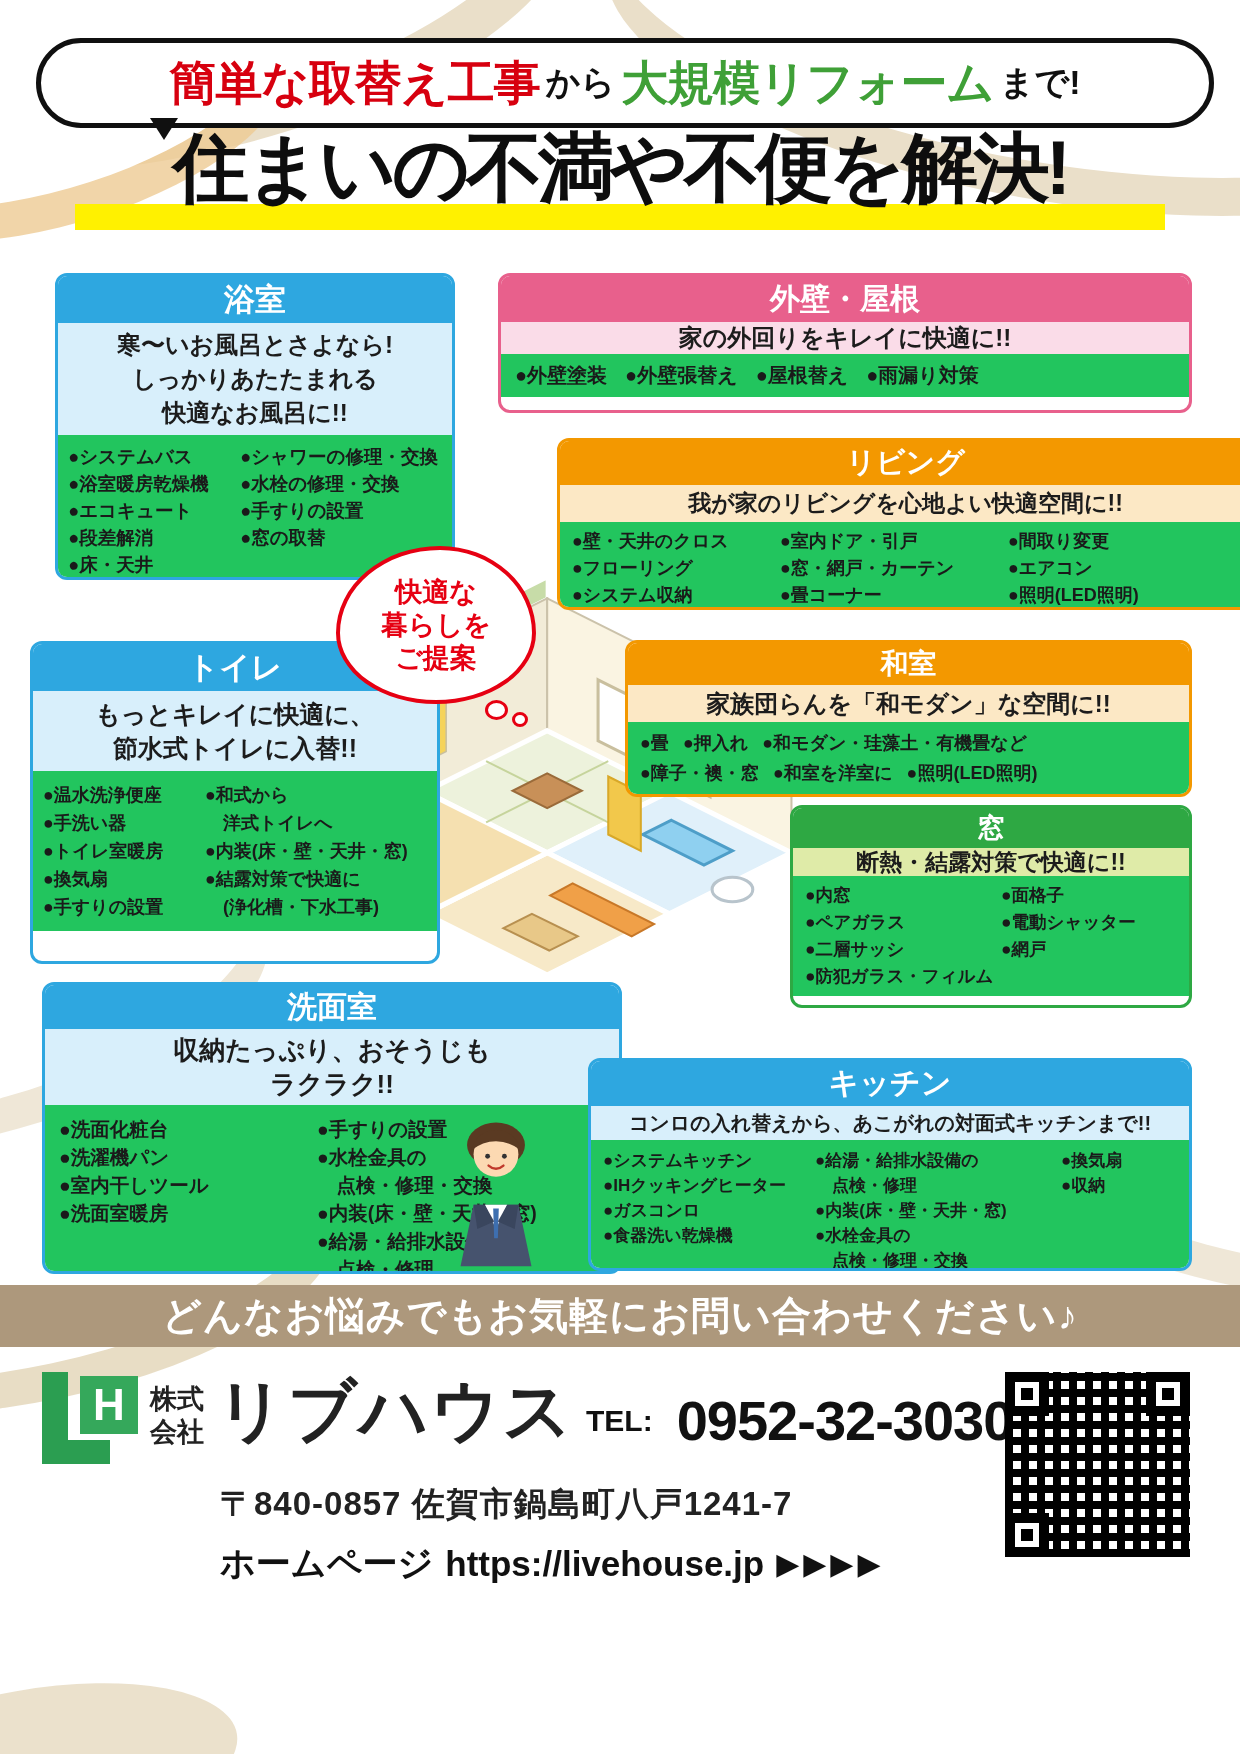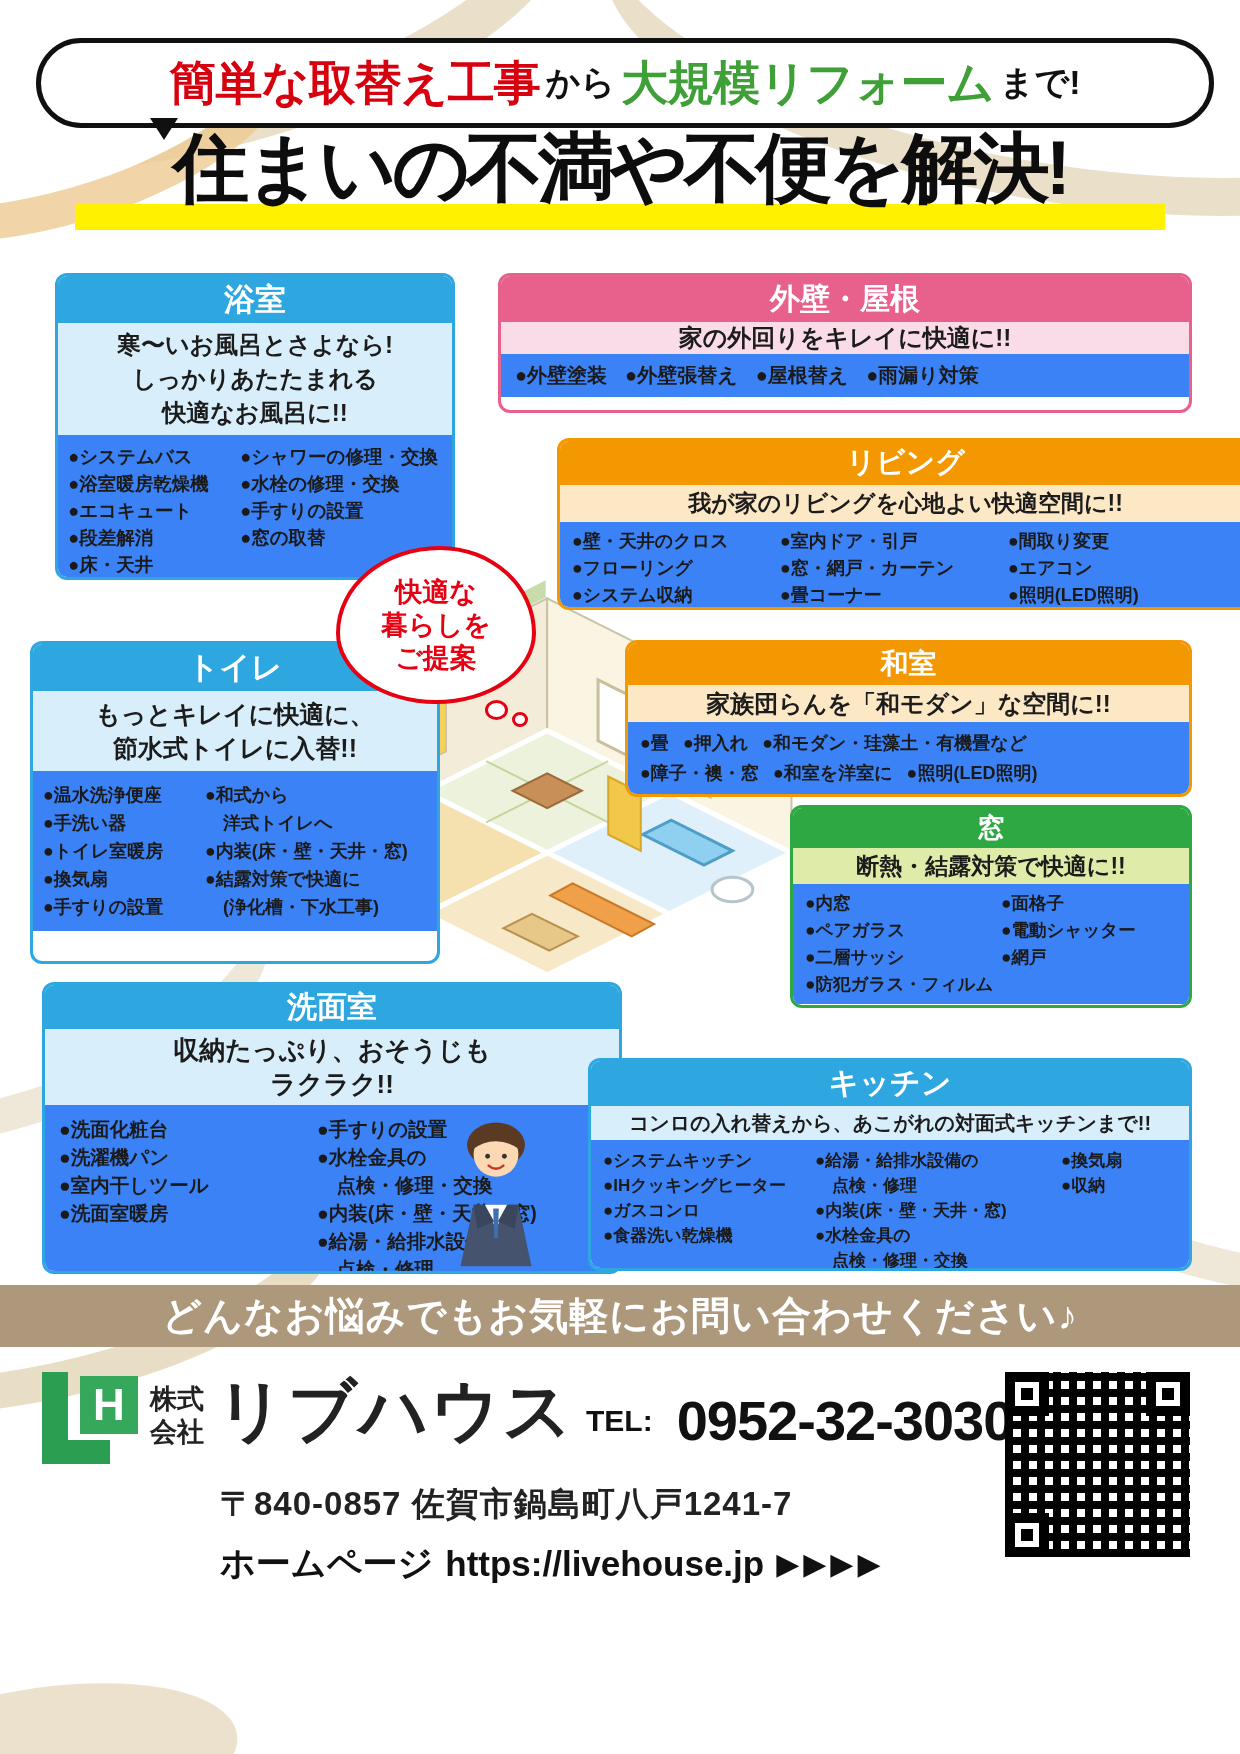--- a/index.html
+++ b/index.html
@@ -15,21 +15,21 @@
   .pill-tail{position:absolute;left:150px;top:118px;width:0;height:0;z-index:2;
         border-left:14px solid transparent;border-right:14px solid transparent;border-top:22px solid #101010;}
   
   .title-wrap{position:absolute;left:40px;top:118px;width:1160px;z-index:2;text-align:center;}
   .title-yellow{position:absolute;left:35px;top:86px;width:1090px;height:26px;background:#FFF100;z-index:0;}
   .title-text{position:relative;z-index:1;font-size:76px;line-height:100px;font-weight:900;letter-spacing:-4px;color:#0d0d0d;}
   
   .card{position:absolute;background:#fff;border-radius:12px;overflow:hidden;box-sizing:border-box;z-index:2;}
   .card .hd{color:#fff;font-weight:900;text-align:center;display:flex;align-items:center;justify-content:center;}
   .card .sub{text-align:center;font-weight:900;color:#1c1c1c;white-space:pre-line;display:flex;align-items:center;justify-content:center;}
-  .card .body{display:flex;align-items:flex-start;background:#3b82f6;}
+  .card .body{display:flex;align-items:flex-start;background:#22c55e;}
   .colm{display:flex;flex-direction:column;}
   .li{font-weight:700;color:#1a1a1a;white-space:pre-line;}
   .c-blue{border:3px solid #2EA7E0;}   .c-blue .hd{background:#2EA7E0;}   .c-blue .sub{background:#D8EFFB;}
   .c-pink{border:3px solid #E8608C;}   .c-pink .hd{background:#E8608C;}   .c-pink .sub{background:#FADCE8;}
   .c-orange{border:3px solid #F39800;} .c-orange .hd{background:#F39800;} .c-orange .sub{background:#FCE8C5;}
   .c-green{border:3px solid #2EA843;}  .c-green .hd{background:#2EA843;}  .c-green .sub{background:#DFEBA8;}
   
   .bubble{position:absolute;left:336px;top:546px;width:192px;height:150px;background:#fff;border:4px solid #E60012;
           border-radius:52% 48% 50% 50%/55% 55% 45% 45%;z-index:3;display:flex;flex-direction:column;
           align-items:center;justify-content:center;}
@@ -238,21 +238,21 @@
       <div style="display:flex;gap:14px;">
         <div class="li" style="font-size:18px;line-height:30px;">●障子・襖・窓</div>
         <div class="li" style="font-size:18px;line-height:30px;">●和室を洋室に</div>
         <div class="li" style="font-size:18px;line-height:30px;">●照明(LED照明)</div>
       </div>
     </div>
   </div>
 
   <div class="card c-green" style="left:790px;top:805px;width:402px;height:203px;">
     <div class="hd" style="height:40px;font-size:27px;">窓</div>
-    <div class="sub" style="height:36px;font-size:23px;">断熱・結露対策で快適に!!</div>
+    <div class="sub" style="height:28px;font-size:23px;">断熱・結露対策で快適に!!</div>
     <div class="body" style="padding:6px 12px;">
       <div class="colm" style="width:196px;">
         <div class="li" style="font-size:17.5px;line-height:27px;">●内窓</div>
         <div class="li" style="font-size:17.5px;line-height:27px;">●ペアガラス</div>
         <div class="li" style="font-size:17.5px;line-height:27px;">●二層サッシ</div>
         <div class="li" style="font-size:17.5px;line-height:27px;white-space:nowrap;">●防犯ガラス・フィルム</div>
       </div>
       <div class="colm" style="flex:1;">
         <div class="li" style="font-size:17.5px;line-height:27px;">●面格子</div>
         <div class="li" style="font-size:17.5px;line-height:27px;">●電動シャッター</div>

